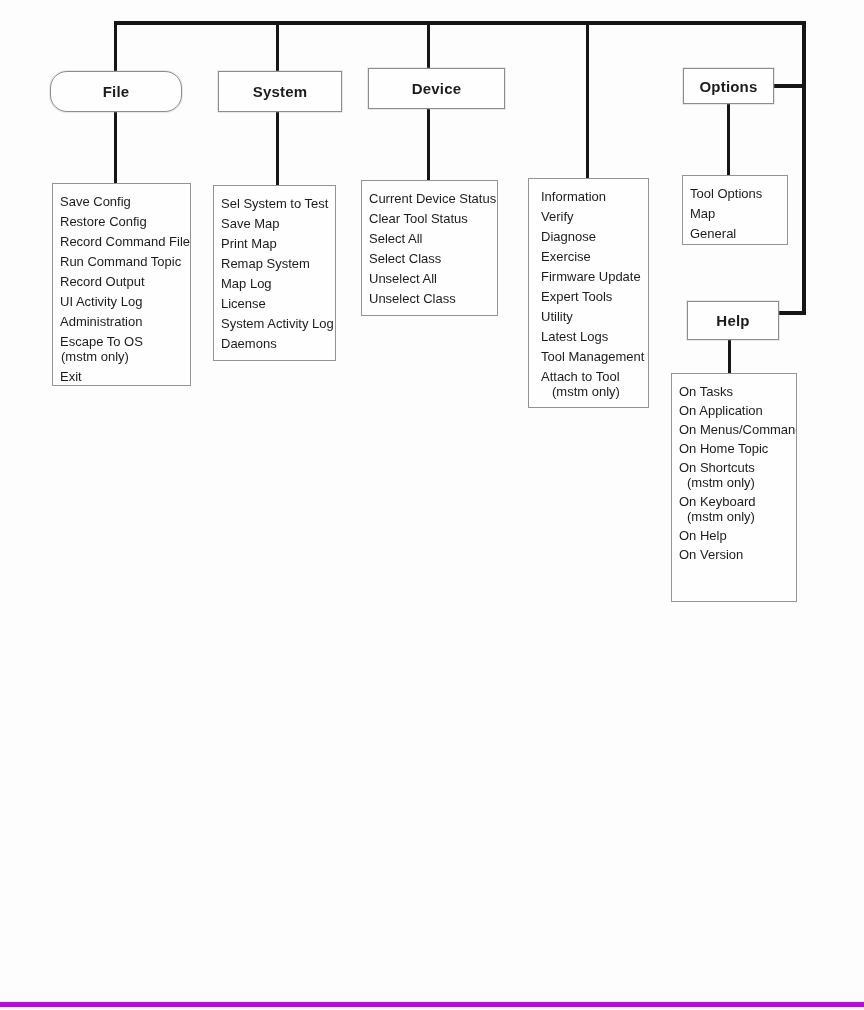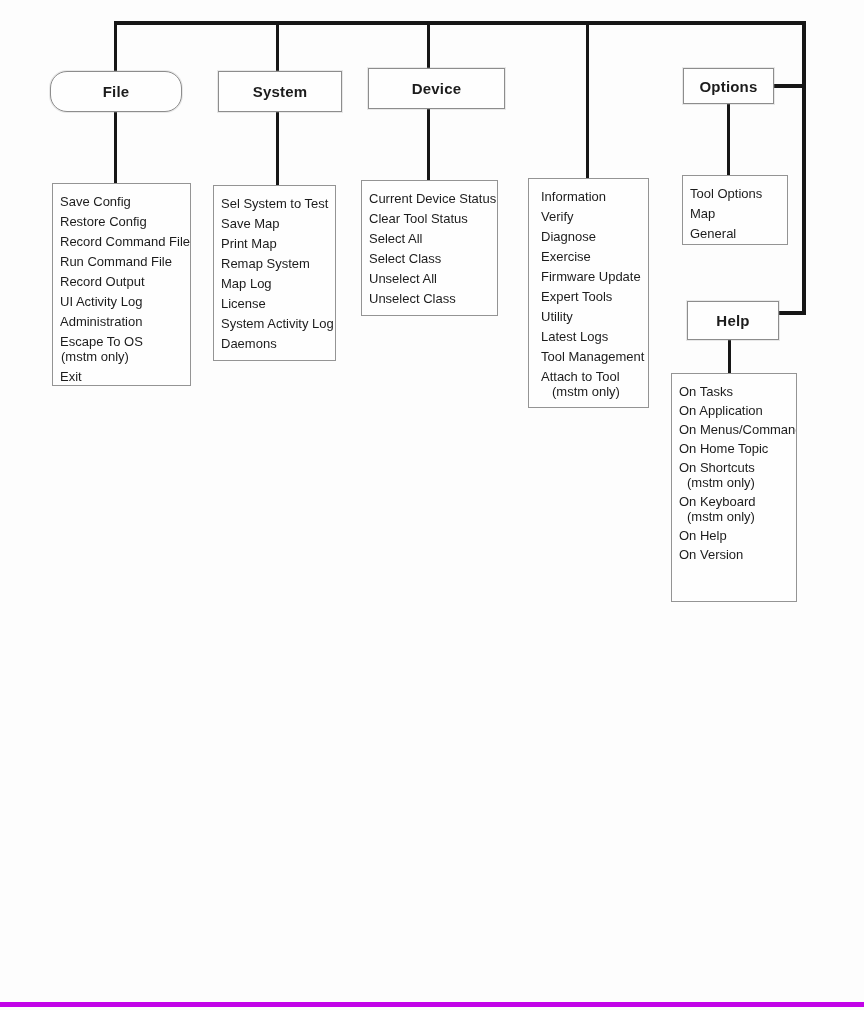--- a/index.html
+++ b/index.html
@@ -109,21 +109,21 @@
         <div>Restore Config</div>
 
       </div>
 
       <div class="item">
         <div>Record Command File</div>
 
       </div>
 
       <div class="item">
-        <div>Run Command File</div>
+        <div>Run Command Topic</div>
 
       </div>
 
       <div class="item">
         <div>Record Output</div>
 
       </div>
 
       <div class="item">
         <div>UI Activity Log</div>

